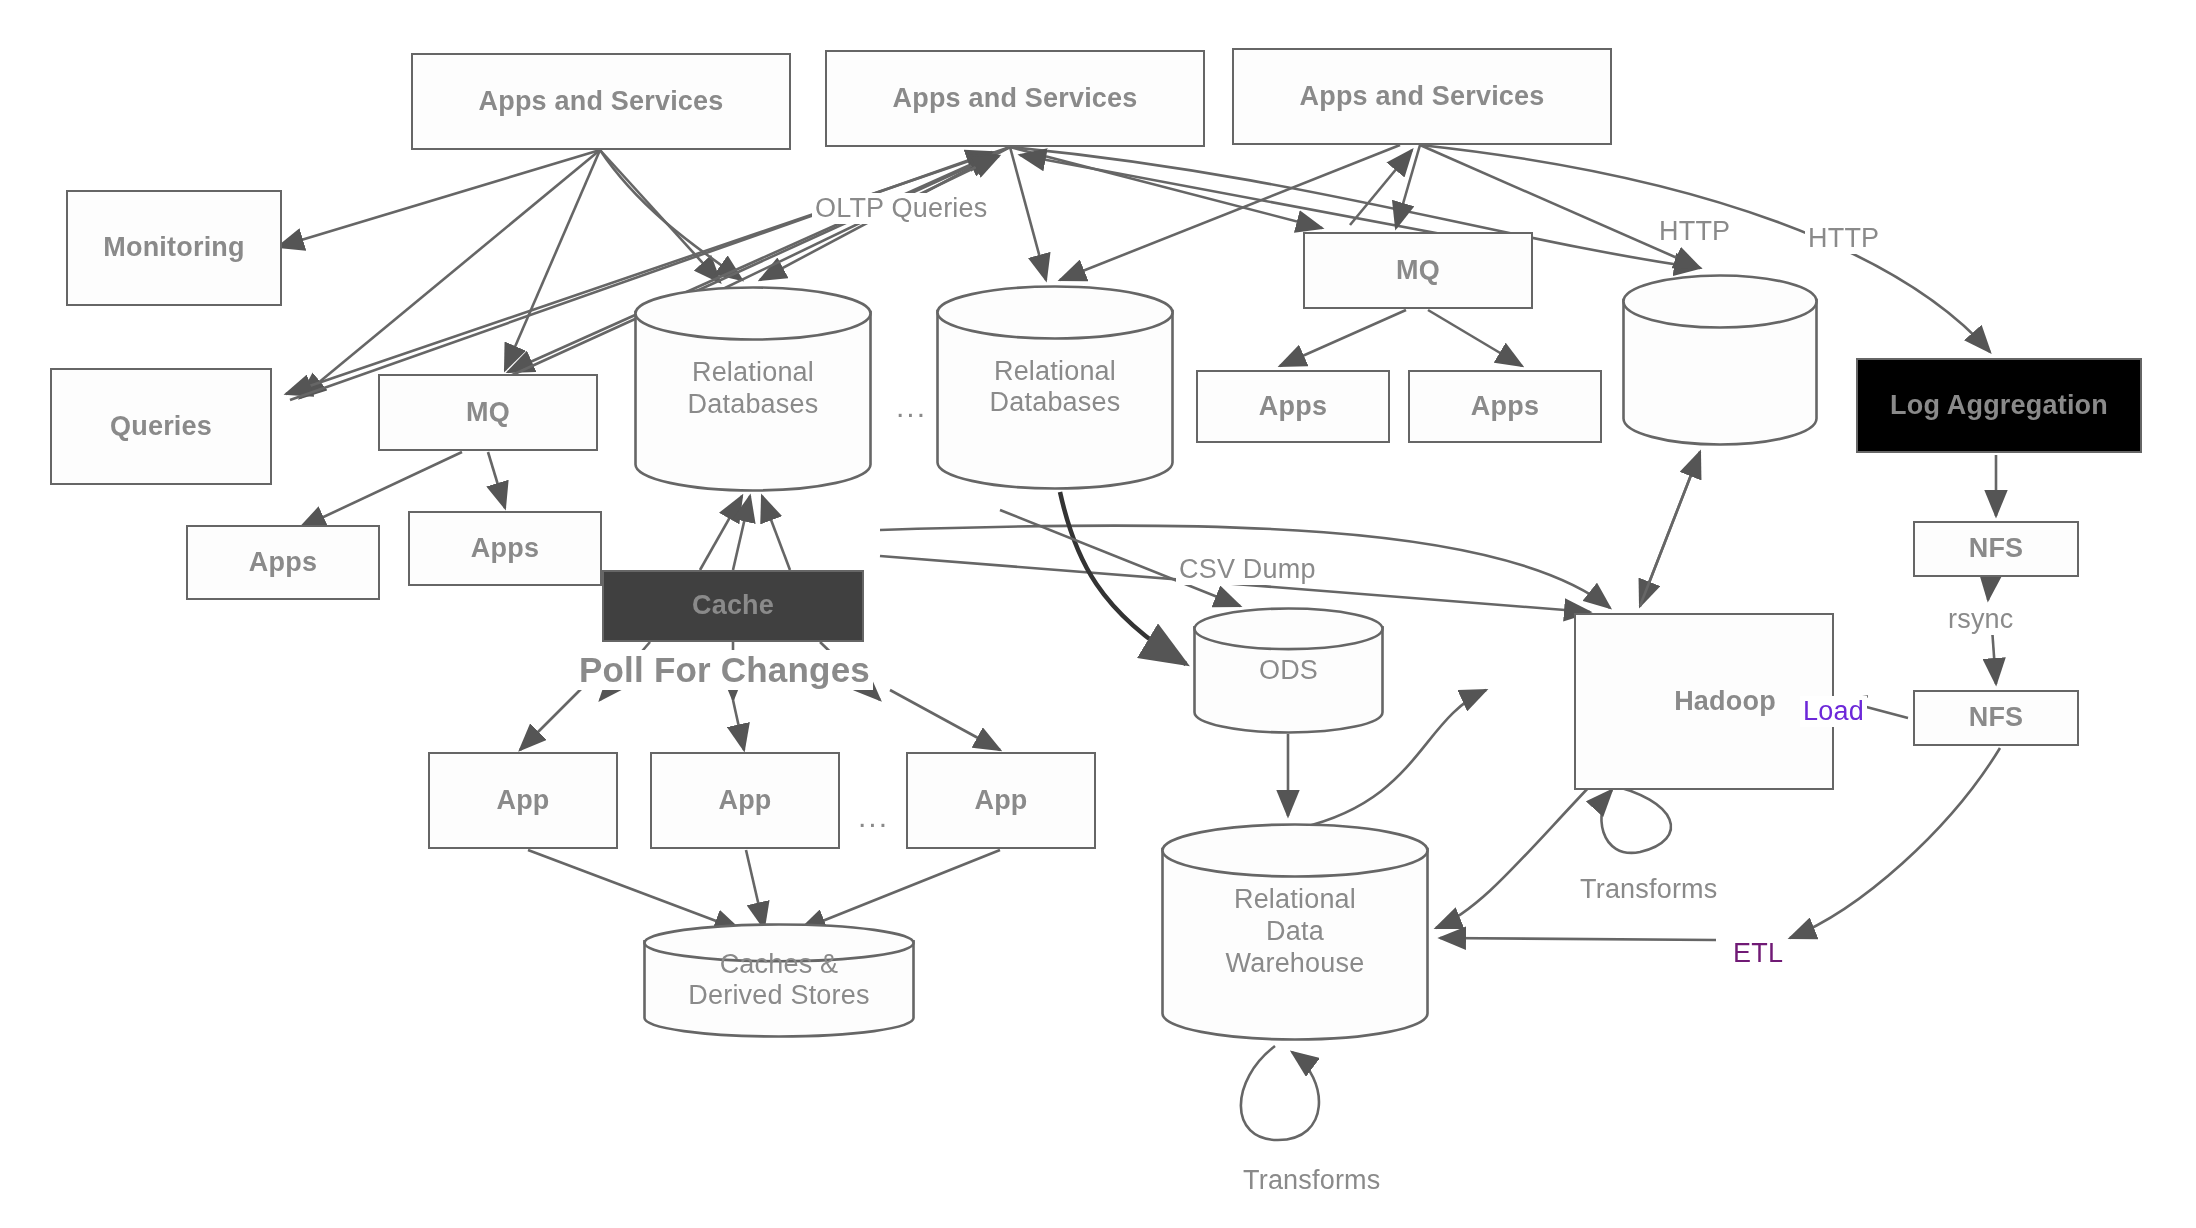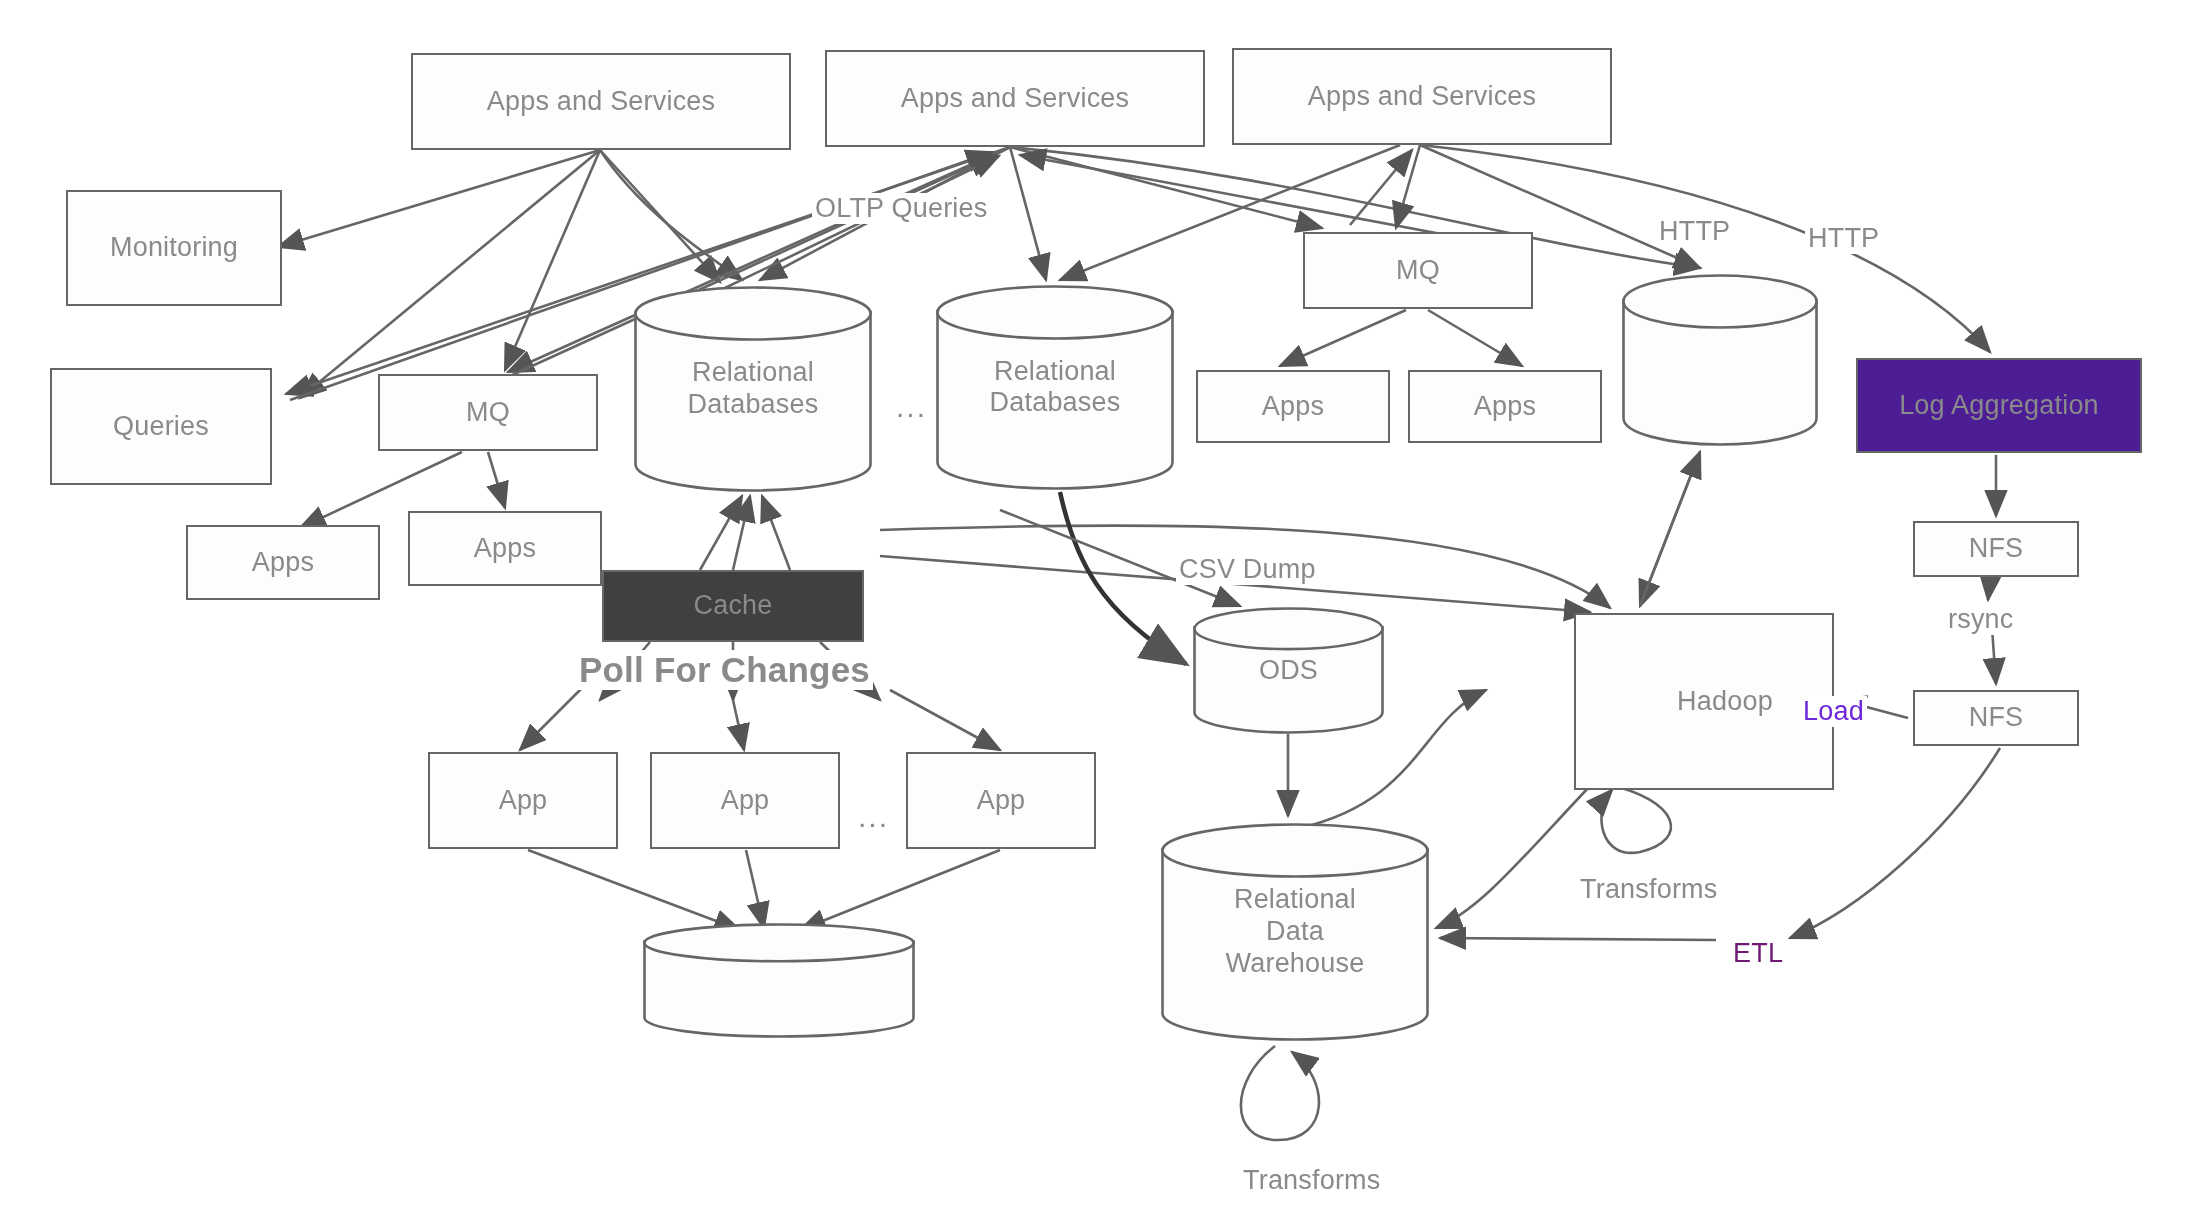--- a/index.html
+++ b/index.html
@@ -34,20 +34,21 @@
     border: 2.5px solid #666666;
     background: #fdfdfd;
     display: flex;
     align-items: center;
     justify-content: center;
     text-align: center;
     color: #8a8a8a;
     font-size: 27px;
     line-height: 1.18;
     letter-spacing: 0.2px;
+    font-weight: bold;
   }
   .cyl-wrap {
     position: absolute;
   }
   .cyl-label {
     position: absolute;
     left: 0;
     width: 100%;
     text-align: center;
     color: #8a8a8a;
@@ -208,21 +209,21 @@
       <div class="node box" style="left: 1196px; top: 370px; width: 194px; height: 73px; border-color: rgb(102, 102, 102); background: rgb(253, 253, 253); color: rgb(138, 138, 138);">
         <span>Apps</span>
       </div>
       <div class="node box" style="left: 1408px; top: 370px; width: 194px; height: 73px; border-color: rgb(102, 102, 102); background: rgb(253, 253, 253); color: rgb(138, 138, 138);">
         <span>Apps</span>
       </div>
       <div class="cyl-wrap" style="left: 1622px; top: 274px; width: 196px; height: 172px;"><svg width="196" height="172" viewBox="0 0 196 172">
           <path d="M1.5,26 L1.5,144.5 A96.5,26 0 0 0 194.5,144.5 L194.5,26 Z" fill="#fdfdfd" stroke="#666666" stroke-width="2.6"></path>
           <ellipse cx="98" cy="27.5" rx="96.5" ry="26" fill="#fdfdfd" stroke="#666666" stroke-width="2.6"></ellipse>
         </svg></div>
-      <div class="node box" style="left: 1856px; top: 358px; width: 286px; height: 95px; border-color: rgb(102, 102, 102); background: #4c1d95; color: rgb(138, 138, 138);">
+      <div class="node box" style="left: 1856px; top: 358px; width: 286px; height: 95px; border-color: rgb(102, 102, 102); background: #000000; color: rgb(138, 138, 138);">
         <span>Log Aggregation</span>
       </div>
       <div class="node box" style="left: 1913px; top: 521px; width: 166px; height: 56px; border-color: rgb(102, 102, 102); background: rgb(253, 253, 253); color: rgb(138, 138, 138);">
         <span>NFS</span>
       </div>
       <div class="node box" style="left: 1913px; top: 690px; width: 166px; height: 56px; border-color: rgb(102, 102, 102); background: rgb(253, 253, 253); color: rgb(138, 138, 138);">
         <span>NFS</span>
       </div>
       <div class="node box" style="left: 602px; top: 570px; width: 262px; height: 72px; border-color: rgb(102, 102, 102); background: #404040; color: rgb(138, 138, 138);">
         <span>Cache</span>
@@ -232,21 +233,21 @@
       </div>
       <div class="node box" style="left: 650px; top: 752px; width: 190px; height: 97px; border-color: rgb(102, 102, 102); background: rgb(253, 253, 253); color: rgb(138, 138, 138);">
         <span>App</span>
       </div>
       <div class="node box" style="left: 906px; top: 752px; width: 190px; height: 97px; border-color: rgb(102, 102, 102); background: rgb(253, 253, 253); color: rgb(138, 138, 138);">
         <span>App</span>
       </div>
       <div class="cyl-wrap" style="left: 643px; top: 923px; width: 272px; height: 115px;"><svg width="272" height="115" viewBox="0 0 272 115">
           <path d="M1.5,18.400000000000002 L1.5,95.1 A134.5,18.400000000000002 0 0 0 270.5,95.1 L270.5,18.400000000000002 Z" fill="#fdfdfd" stroke="#666666" stroke-width="2.6"></path>
           <ellipse cx="136" cy="19.900000000000002" rx="134.5" ry="18.400000000000002" fill="#fdfdfd" stroke="#666666" stroke-width="2.6"></ellipse>
-        </svg></div>
+        </svg><div class="cyl-label" style="top: 25.5px; color: rgb(138, 138, 138);">Caches &amp;<br>Derived Stores</div></div>
       <div class="cyl-wrap" style="left: 1193px; top: 607px; width: 191px; height: 127px;"><svg width="191" height="127" viewBox="0 0 191 127">
           <path d="M1.5,20.32 L1.5,105.18 A94,20.32 0 0 0 189.5,105.18 L189.5,20.32 Z" fill="#fdfdfd" stroke="#666666" stroke-width="2.6"></path>
           <ellipse cx="95.5" cy="21.82" rx="94" ry="20.32" fill="#fdfdfd" stroke="#666666" stroke-width="2.6"></ellipse>
         </svg><div class="cyl-label" style="top: 47.5px; color: rgb(138, 138, 138);">ODS</div></div>
       <div class="node box" style="left: 1574px; top: 613px; width: 260px; height: 177px; border-color: rgb(102, 102, 102); background: rgb(253, 253, 253); color: rgb(138, 138, 138); padding-left: 42px;">
         <span>Hadoop</span>
       </div>
       <div class="cyl-wrap" style="left: 1161px; top: 823px; width: 268px; height: 218px;"><svg width="268" height="218" viewBox="0 0 268 218">
           <path d="M1.5,26 L1.5,190.5 A132.5,26 0 0 0 266.5,190.5 L266.5,26 Z" fill="#fdfdfd" stroke="#666666" stroke-width="2.6"></path>
           <ellipse cx="134" cy="27.5" rx="132.5" ry="26" fill="#fdfdfd" stroke="#666666" stroke-width="2.6"></ellipse>

